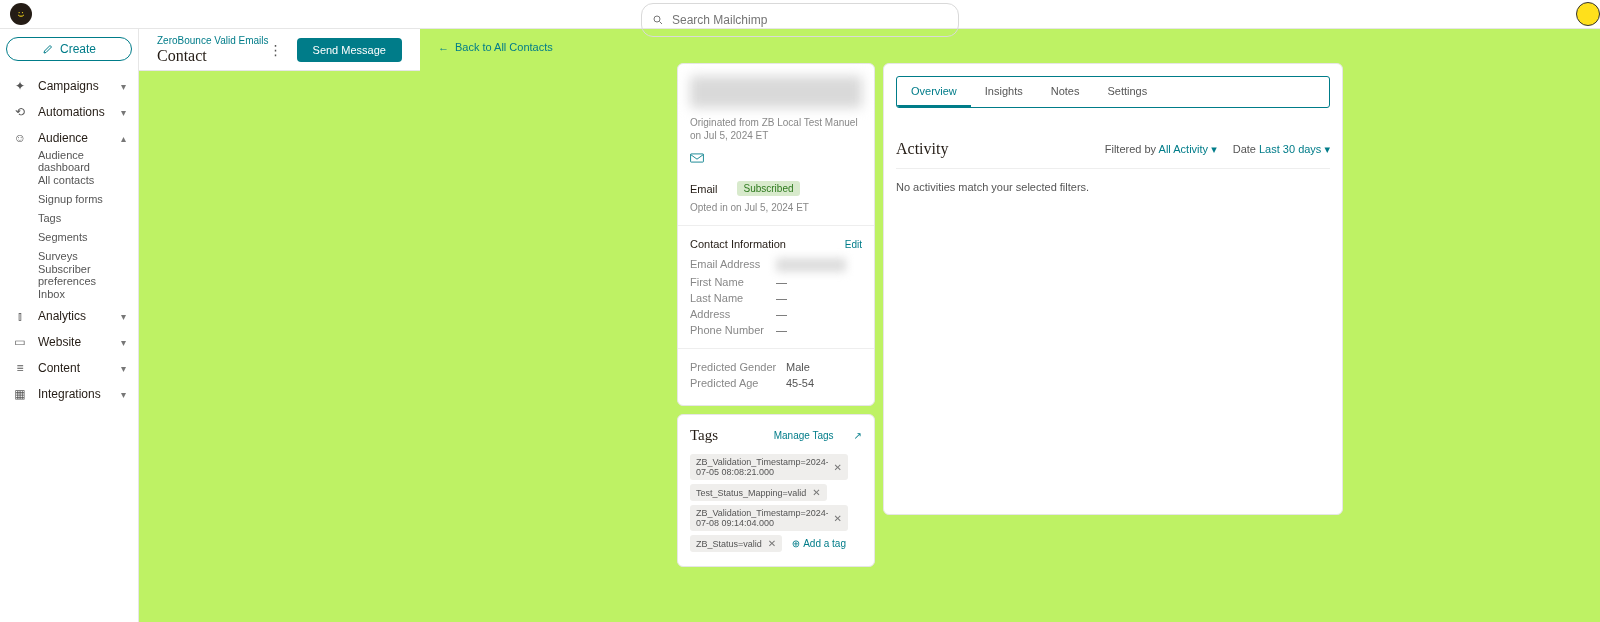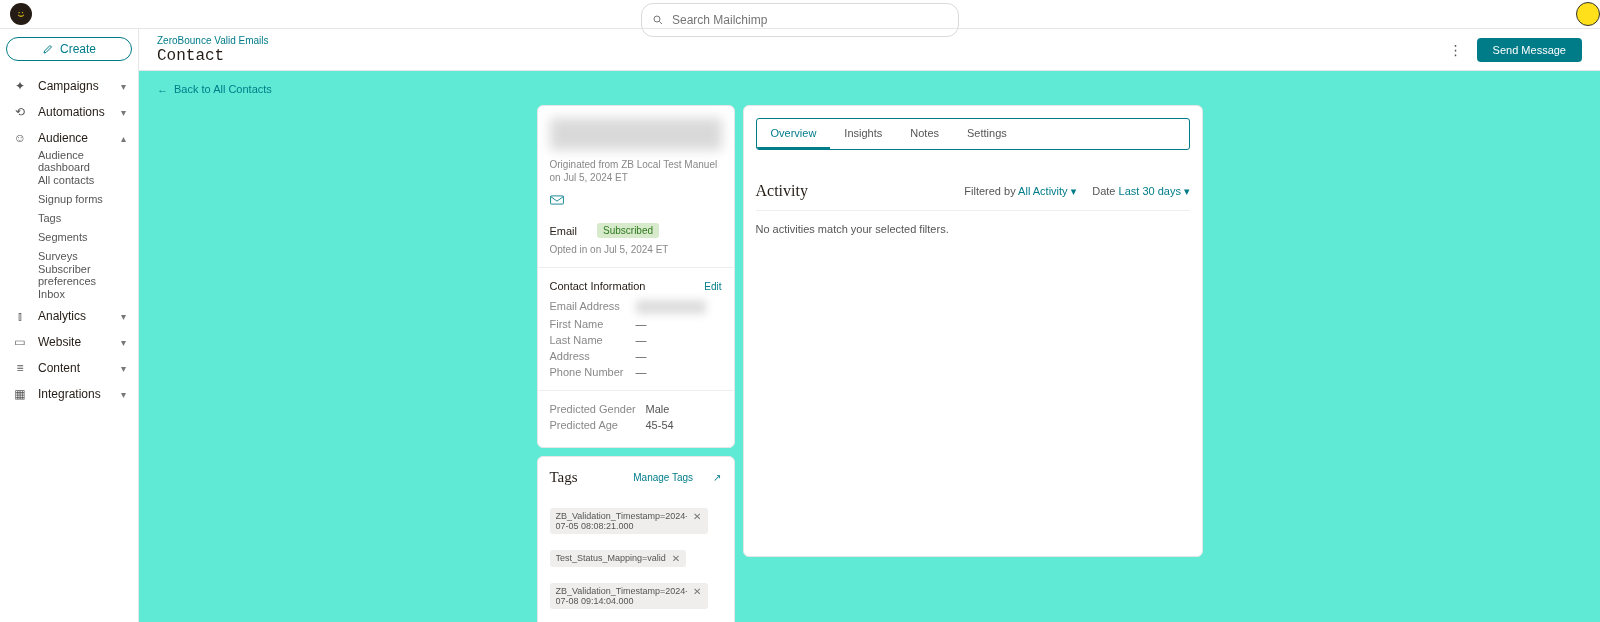--- a/index.html
+++ b/index.html
@@ -11,24 +11,24 @@
 .searchwrap input{border:none;outline:none;font-size:12px;flex:1;background:transparent}
 .avatar{position:absolute;right:0;top:2px;width:24px;height:24px;background:#ffe01b;border-radius:50%;border:1px solid #333}
 .app{display:flex;height:593px}
 .sidebar{width:139px;border-right:1px solid #e6e6e6;padding:8px 6px;flex-shrink:0}
 .create-btn{width:126px;height:24px;border:1px solid #007c89;border-radius:14px;background:#fff;color:#007c89;display:flex;align-items:center;justify-content:center;gap:6px;font-size:12px;cursor:pointer;margin-bottom:12px}
 .create-btn svg{width:12px;height:12px;stroke:#007c89}
 .navitem{display:flex;align-items:center;height:26px;padding:0 6px;cursor:pointer;color:#241c15;font-size:12px}
 .navitem .ico{width:16px;height:16px;margin-right:10px;display:flex;align-items:center;justify-content:center;color:#555}
 .navitem .chev{margin-left:auto;color:#777;font-size:10px}
 .subitem{padding-left:32px;height:19px;display:flex;align-items:center;font-size:11px;color:#555;cursor:pointer}
-.main{flex:1;display:flex;flex-direction:column;background:#5eead4}
+.main{flex:1;display:flex;flex-direction:row;background:#bef264}
 .headerbar{height:42px;background:#fff;border-bottom:1px solid #e6e6e6;display:flex;align-items:center;padding:0 18px;flex-shrink:0}
 .breadcrumb{font-size:10px;color:#007c89}
-.pagetitle{font-family:Liberation Mono, monospace;font-size:16px;color:#241c15;margin-top:1px}
+.pagetitle{font-family:Liberation Serif, serif;font-size:16px;color:#241c15;margin-top:1px}
 .headerright{margin-left:auto;display:flex;align-items:center;gap:14px}
 .more-btn{width:14px;height:14px;display:flex;align-items:center;justify-content:center;cursor:pointer;color:#555;font-size:14px}
 .sendmsg{background:#007c89;color:#fff;border:none;border-radius:4px;height:24px;padding:0 16px;font-size:11px;cursor:pointer;font-weight:500}
 .content{flex:1;padding:10px 18px;overflow:auto}
 .backlink{color:#007c89;font-size:11px;display:inline-flex;align-items:center;gap:6px;cursor:pointer;margin-bottom:10px}
 .cols{display:flex;gap:8px;justify-content:center}
 .leftcol{width:198px;display:flex;flex-direction:column;gap:8px}
 .card{background:#fff;border:1px solid #e6e6e6;border-radius:6px;padding:12px}
 .blur{filter:blur(6px);background:#d9d9d9;height:32px;border-radius:3px;margin-bottom:8px}
 .meta{font-size:10px;color:#888;line-height:1.3}
@@ -41,21 +41,21 @@
 .divider{height:1px;background:#eee;margin:12px -12px}
 .sectionhead{display:flex;align-items:center;justify-content:space-between;margin-bottom:8px}
 .sectionhead .t{font-size:11px;font-weight:500}
 .editlink{color:#007c89;font-size:10px;cursor:pointer}
 .inforow{display:flex;font-size:11px;margin-bottom:4px}
 .inforow .k{color:#888;width:86px}
 .inforow .v{color:#555}
 .blursm{filter:blur(4px);background:#ddd;width:70px;height:14px;border-radius:2px}
 .tagstitle{font-family:Georgia,serif;font-size:15px}
 .managetags{color:#007c89;font-size:10px;cursor:pointer;display:flex;align-items:flex-start;gap:20px}
-.tag{display:inline-flex;background:#efeeec;border-radius:3px;padding:3px 6px;font-size:9px;color:#555;margin:14px 2px 2px 0;max-width:158px}
+.tag{display:inline-flex;align-items:center;background:#efeeec;border-radius:3px;padding:3px 6px;font-size:9px;color:#555;margin:2px 2px 2px 0;max-width:158px}
 .tag .tx{overflow:hidden}
 .tag .x{margin-left:6px;cursor:pointer;font-size:10px;color:#777}
 .addtag{color:#007c89;font-size:10px;cursor:pointer;display:inline-flex;align-items:center;gap:3px;margin-left:4px}
 .rightcol{width:460px}
 .tabs{display:flex;border:1px solid #007c89;border-radius:3px;overflow:hidden;margin-bottom:32px}
 .tab{flex:0 0 auto;padding:8px 14px;font-size:11px;color:#555;cursor:pointer}
 .tab.active{color:#007c89;border-bottom:2px solid #007c89}
 .activityhead{display:flex;align-items:center;margin-bottom:10px}
 .activitytitle{font-family:Georgia,serif;font-size:16px}
 .filters{margin-left:auto;display:flex;gap:16px;font-size:11px}

